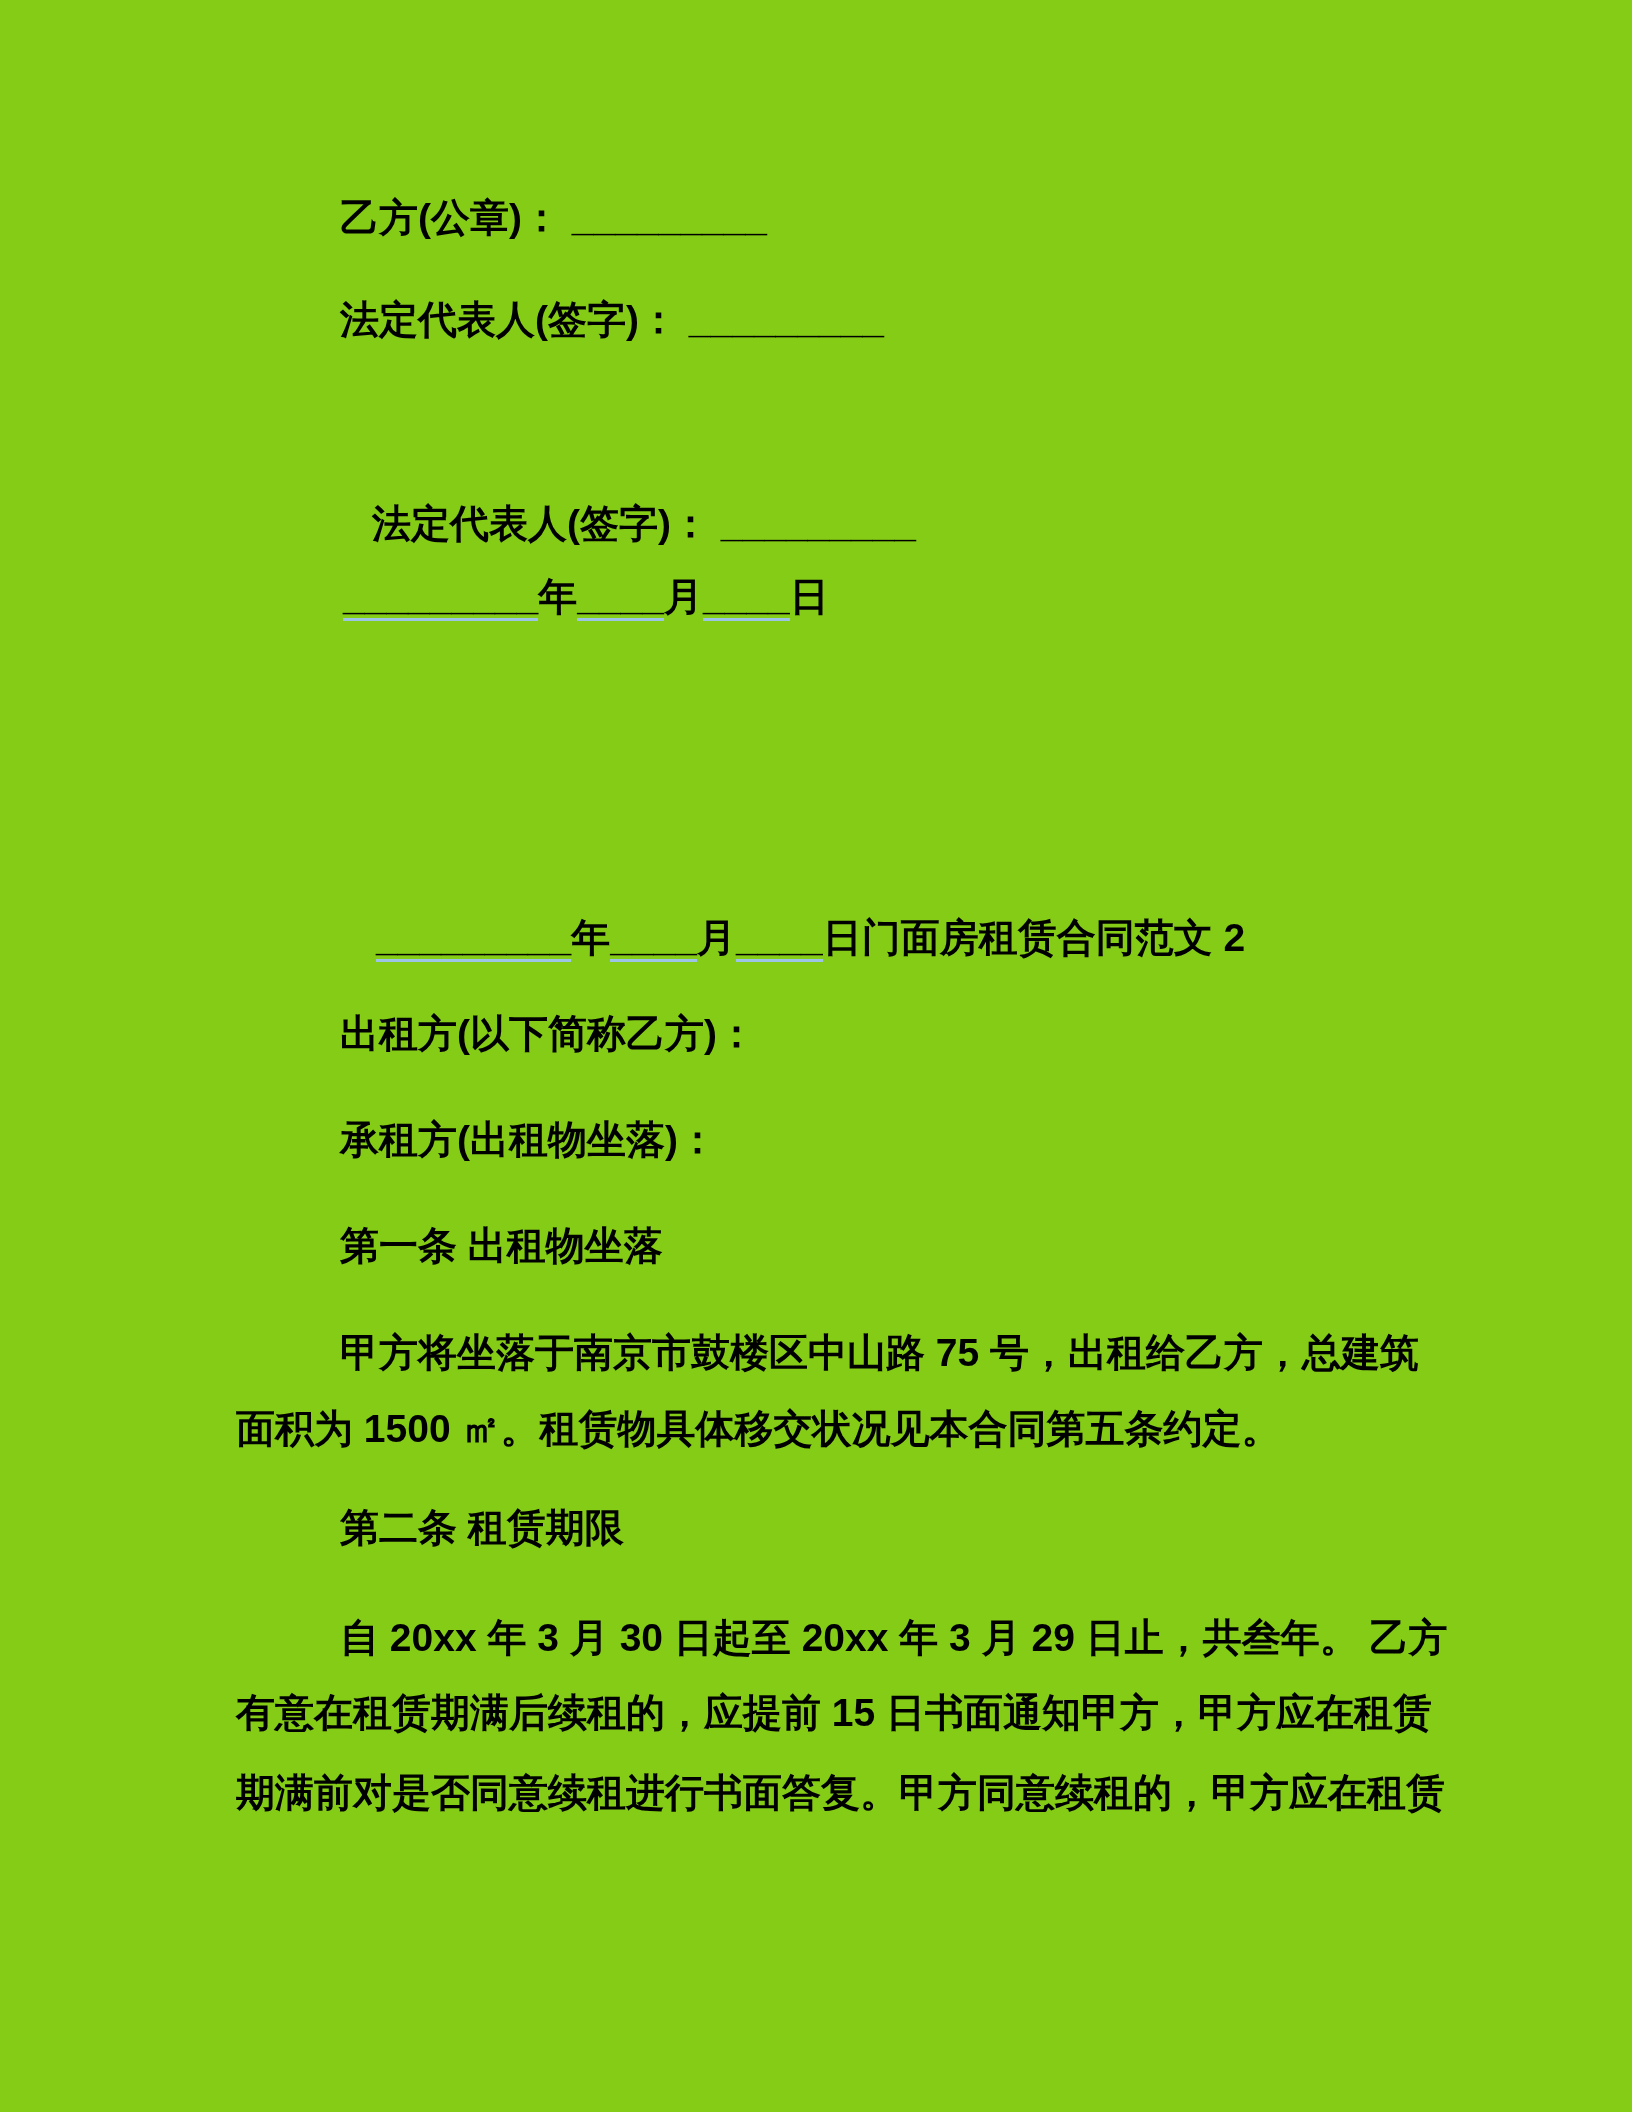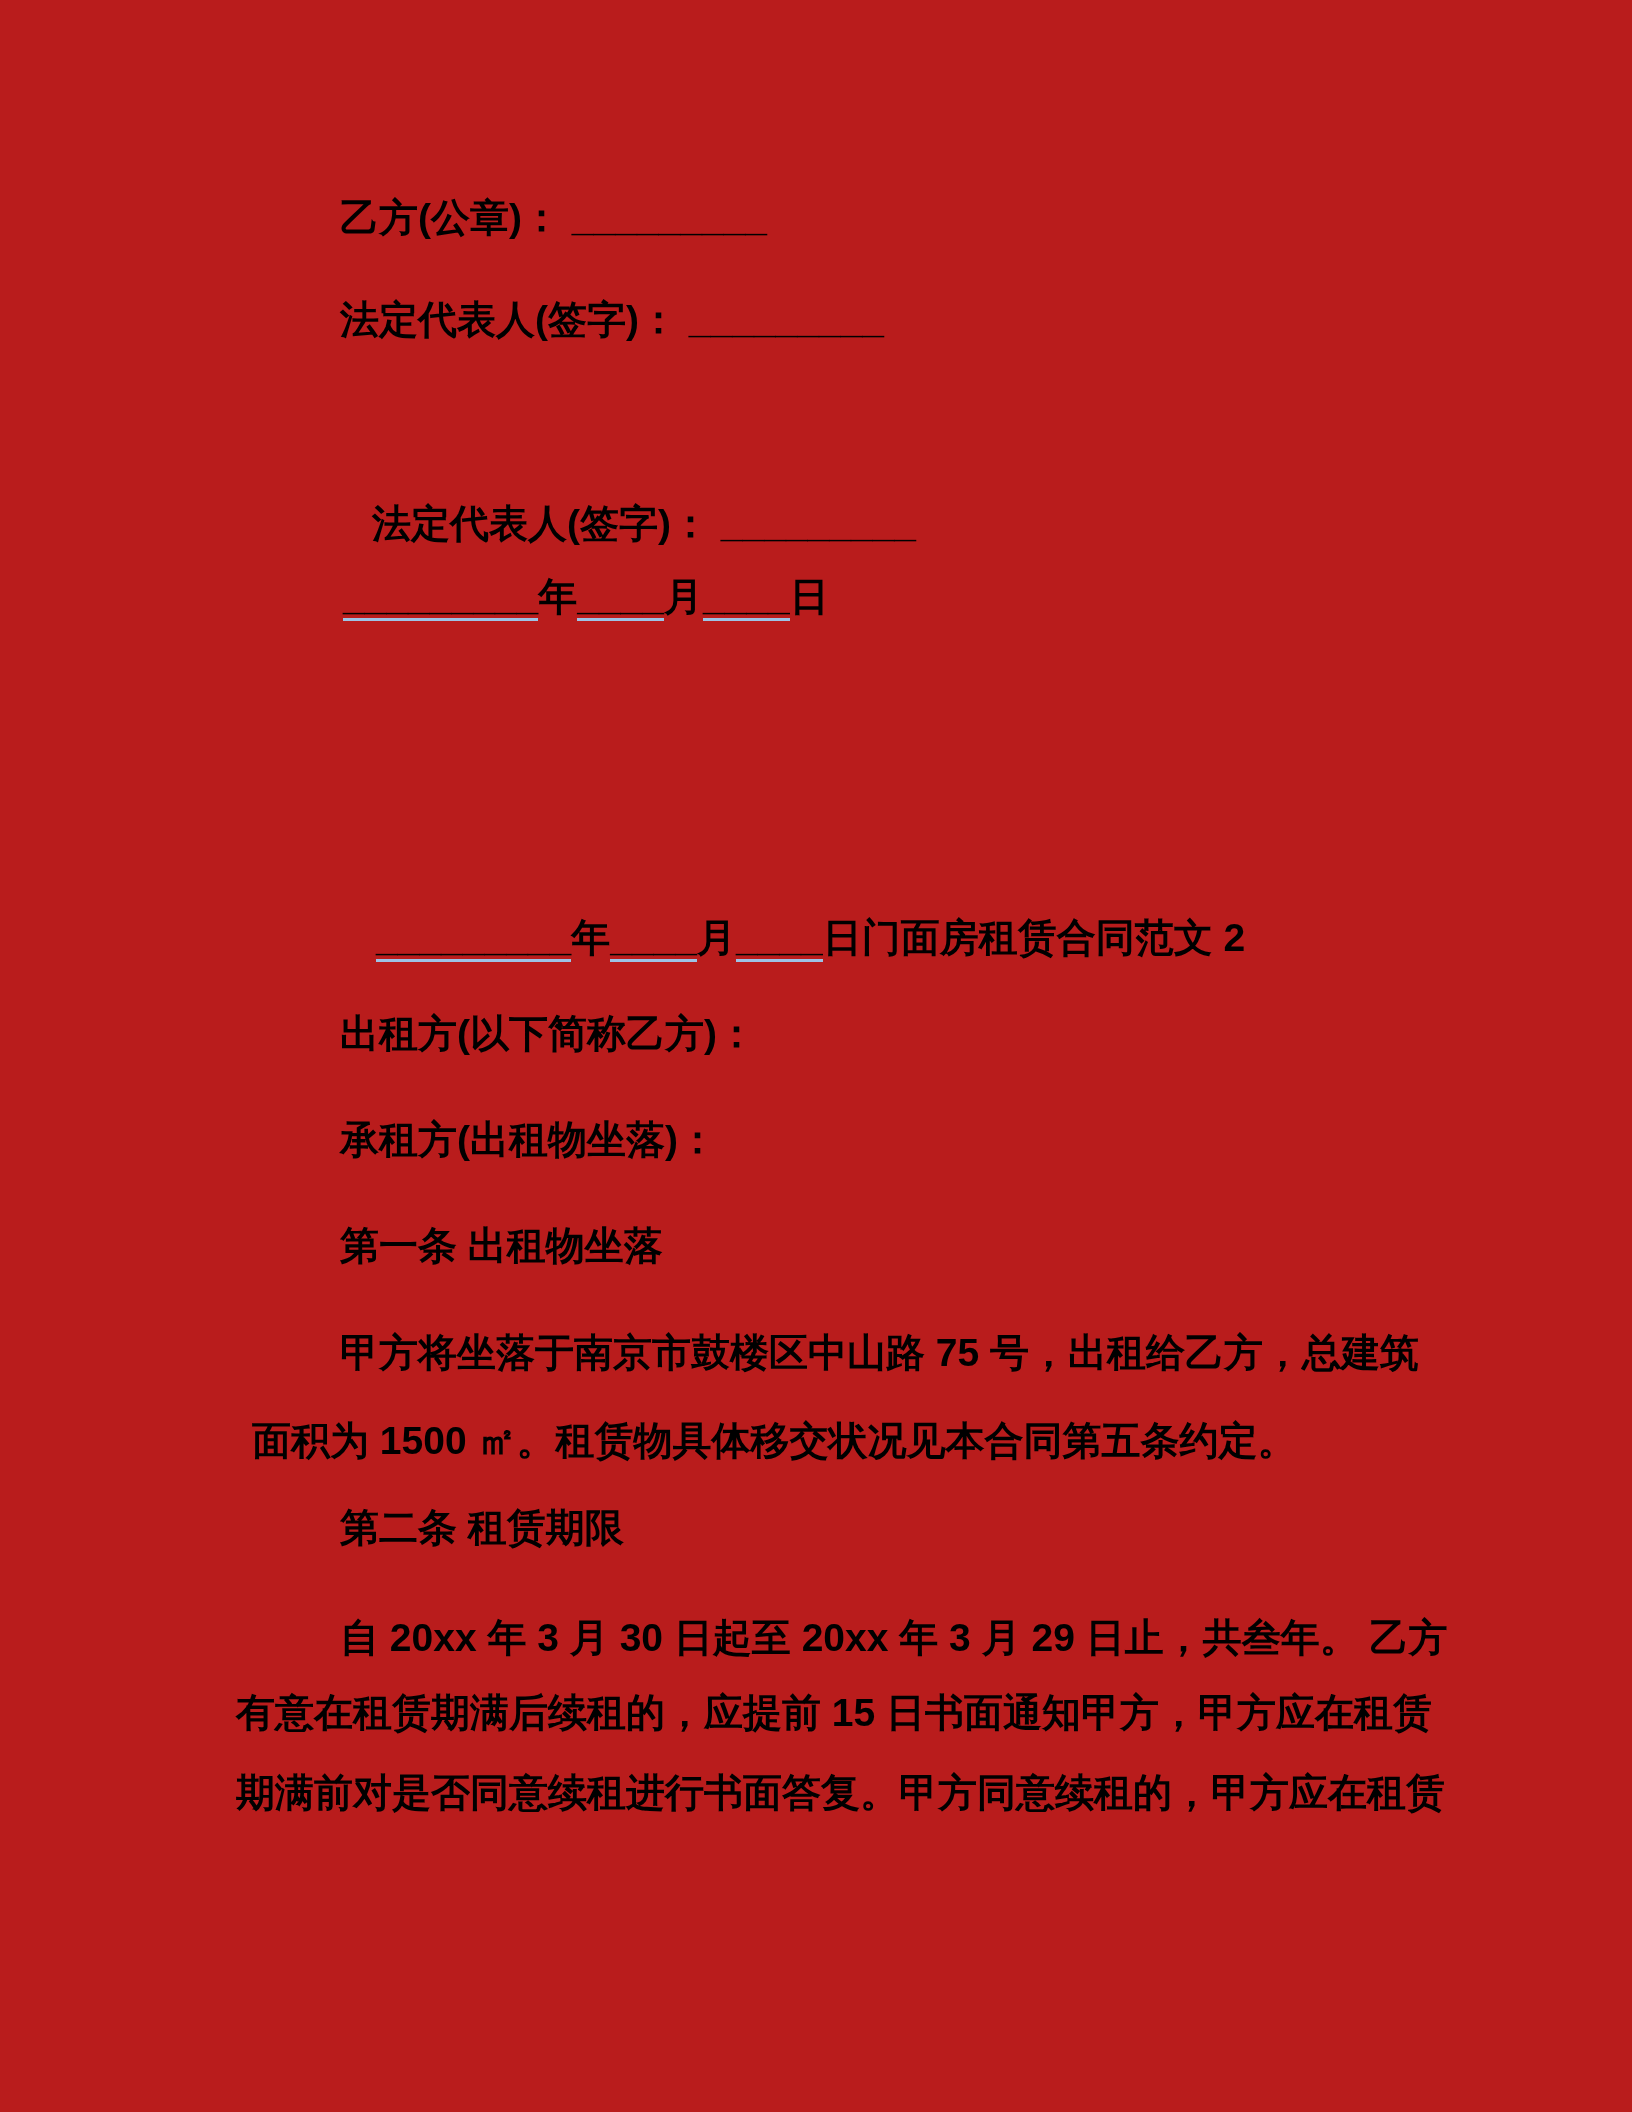--- a/index.html
+++ b/index.html
@@ -11,21 +11,21 @@
     width: 1632px;
     height: 2112px;
     position: relative;
     font-family: "Liberation Sans", "DejaVu Sans", sans-serif;
   }
   .page {
     position: absolute;
     left: 0; top: 0;
     width: 1632px;
     height: 2112px;
-    background: #b91c1c;
+    background: #84cc16;
     overflow: hidden;
   }
   .line {
     position: absolute;
     white-space: nowrap;
     font-size: 39px;
     font-weight: 700;
     color: #000000;
     line-height: 1.25;
     letter-spacing: 0px;
@@ -36,21 +36,21 @@
   }
   .l1  { left: 340px; top: 194px; }
   .l2  { left: 340px; top: 296px; }
   .l3  { left: 372px; top: 500px; }
   .l4  { left: 343px; top: 573px; }
   .l5  { left: 376px; top: 914px; }
   .l6  { left: 340px; top: 1010px; }
   .l7  { left: 340px; top: 1116px; }
   .l8  { left: 340px; top: 1222px; }
   .l9  { left: 340px; top: 1329px; }
-  .l10 { left: 252px; top: 1405px; margin-top: 12px; }
+  .l10 { left: 236px; top: 1405px; }
   .l11 { left: 340px; top: 1504px; }
   .l12 { left: 340px; top: 1614px; }
   .l13 { left: 236px; top: 1689px; }
   .l14 { left: 236px; top: 1769px; }
 </style>
 </head>
 <body>
 
 <div class="page">
 

